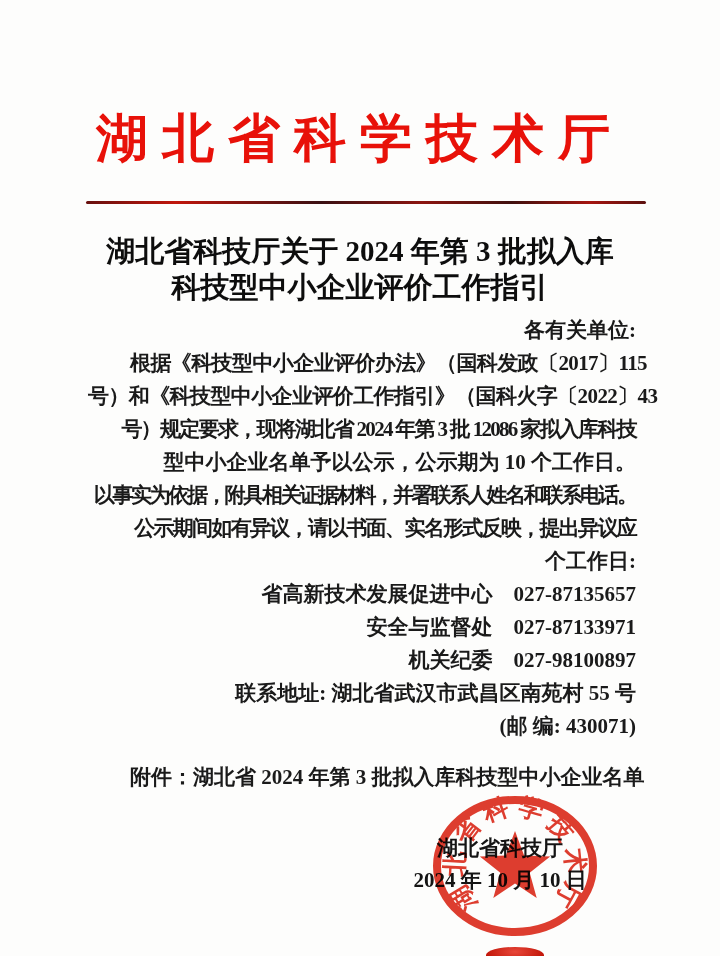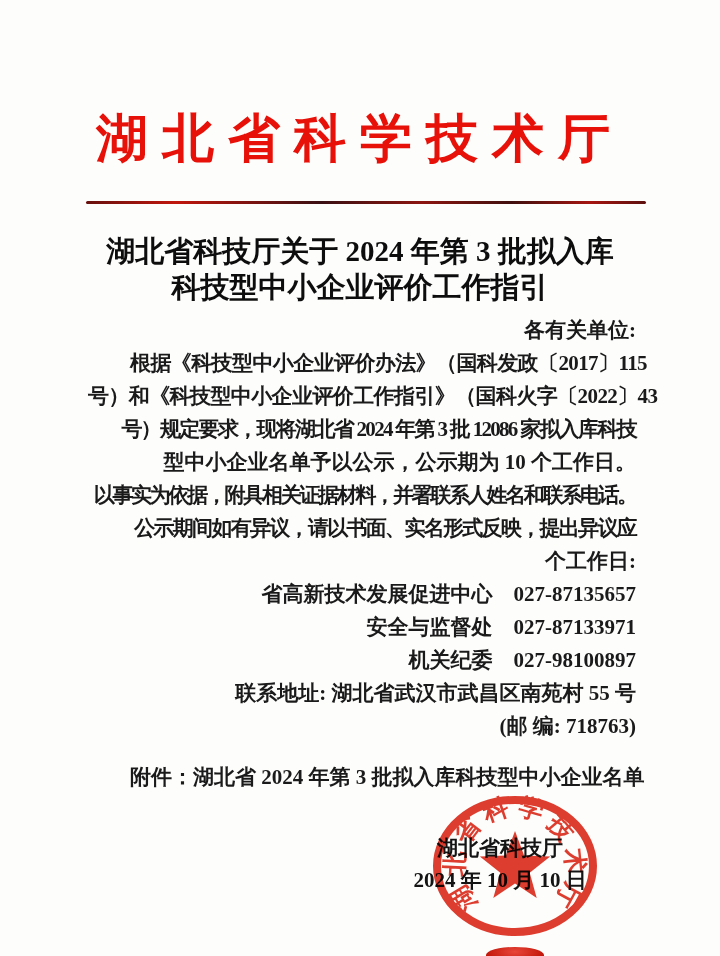--- a/index.html
+++ b/index.html
@@ -84,21 +84,21 @@
     <div class="bline s1">号）和《科技型中小企业评价工作指引》（国科火字〔2022〕43</div>
     <div class="bline s2">号）规定要求，现将湖北省 2024 年第 3 批 12086 家拟入库科技</div>
     <div class="bline">型中小企业名单予以公示，公示期为 10 个工作日。</div>
     <div class="bline s3">以事实为依据，附具相关证据材料，并署联系人姓名和联系电话。</div>
     <div class="bline indent s2">公示期间如有异议，请以书面、实名形式反映，提出异议应</div>
     <div class="bline indent">个工作日:</div>
     <div class="bline indent">省高新技术发展促进中心　027-87135657</div>
     <div class="bline indent">安全与监督处　027-87133971</div>
     <div class="bline indent">机关纪委　027-98100897</div>
     <div class="bline indent">联系地址: 湖北省武汉市武昌区南苑村 55 号</div>
-    <div class="bline indent">(邮 编: 718763)</div>
+    <div class="bline indent">(邮 编: 430071)</div>
   </div>
 
   <div class="attachment">附件：湖北省 2024 年第 3 批拟入库科技型中小企业名单</div>
 
   <div class="signature">
     <div>湖北省科技厅</div>
     <div>2024 年 10 月 10 日</div>
   </div>
 
   <svg class="seal" viewBox="0 0 172 150" aria-hidden="true">

